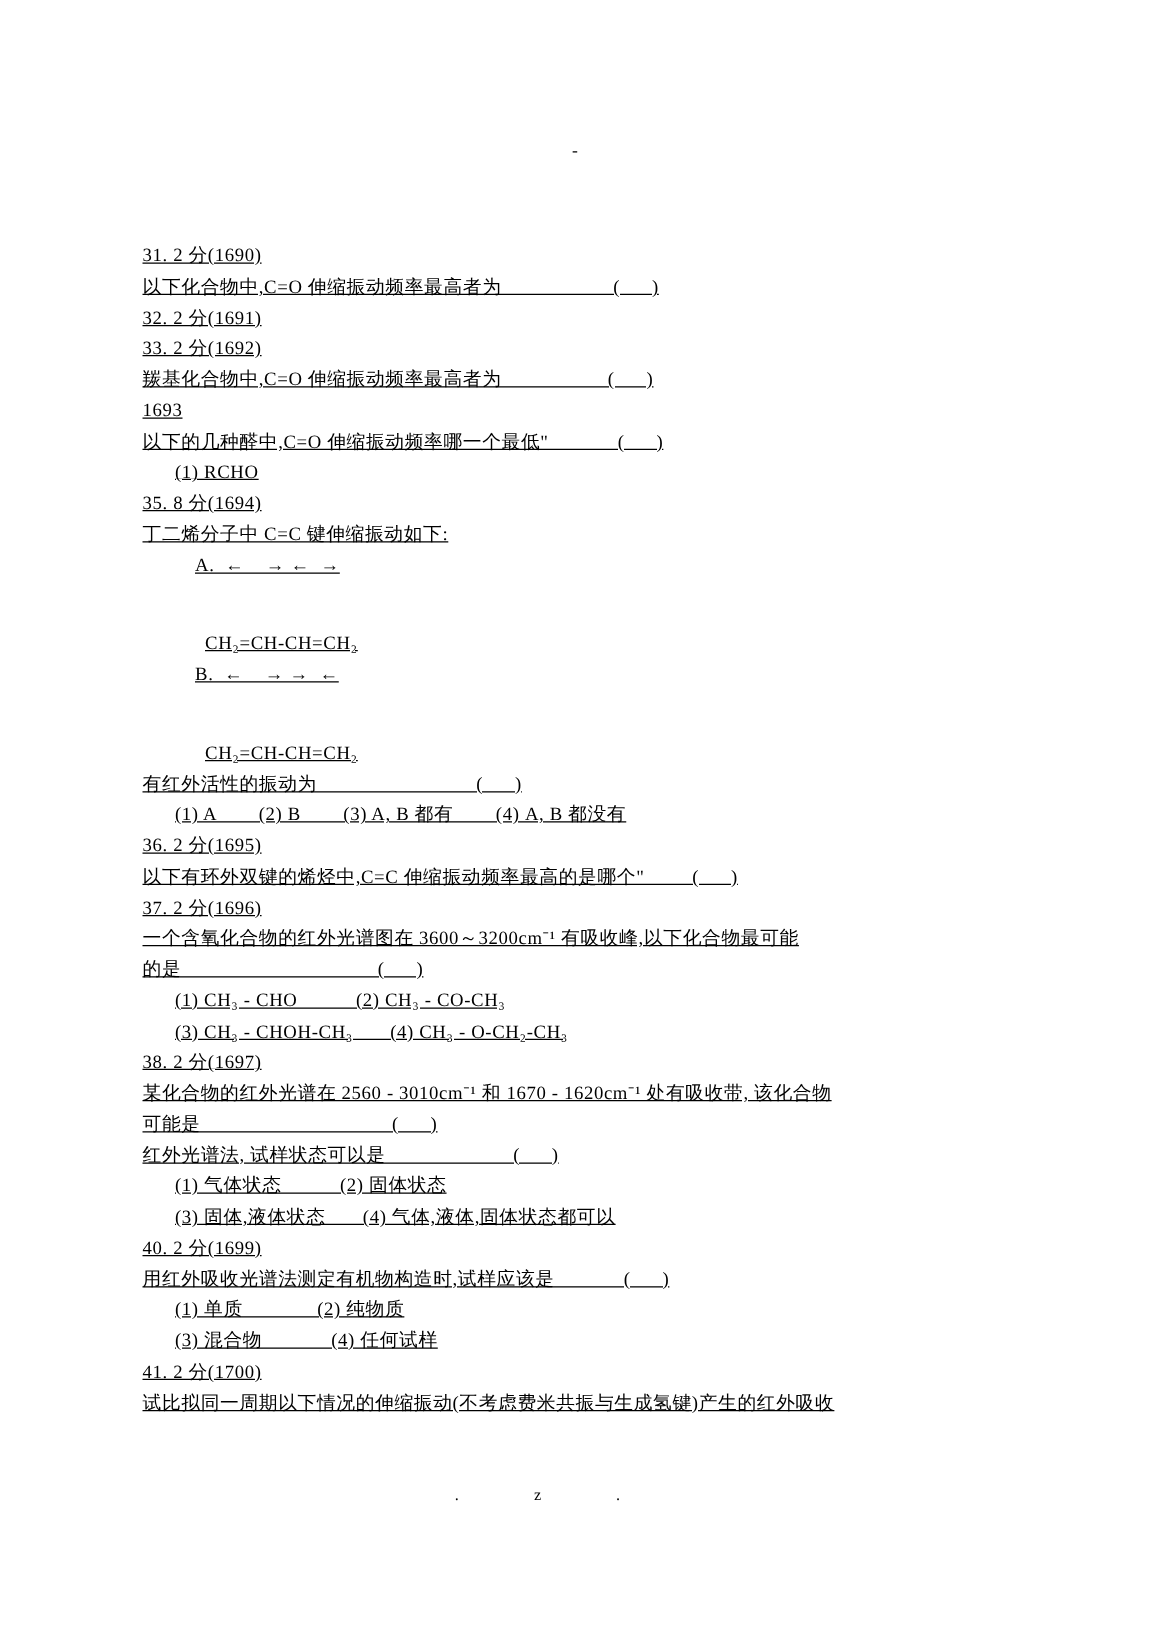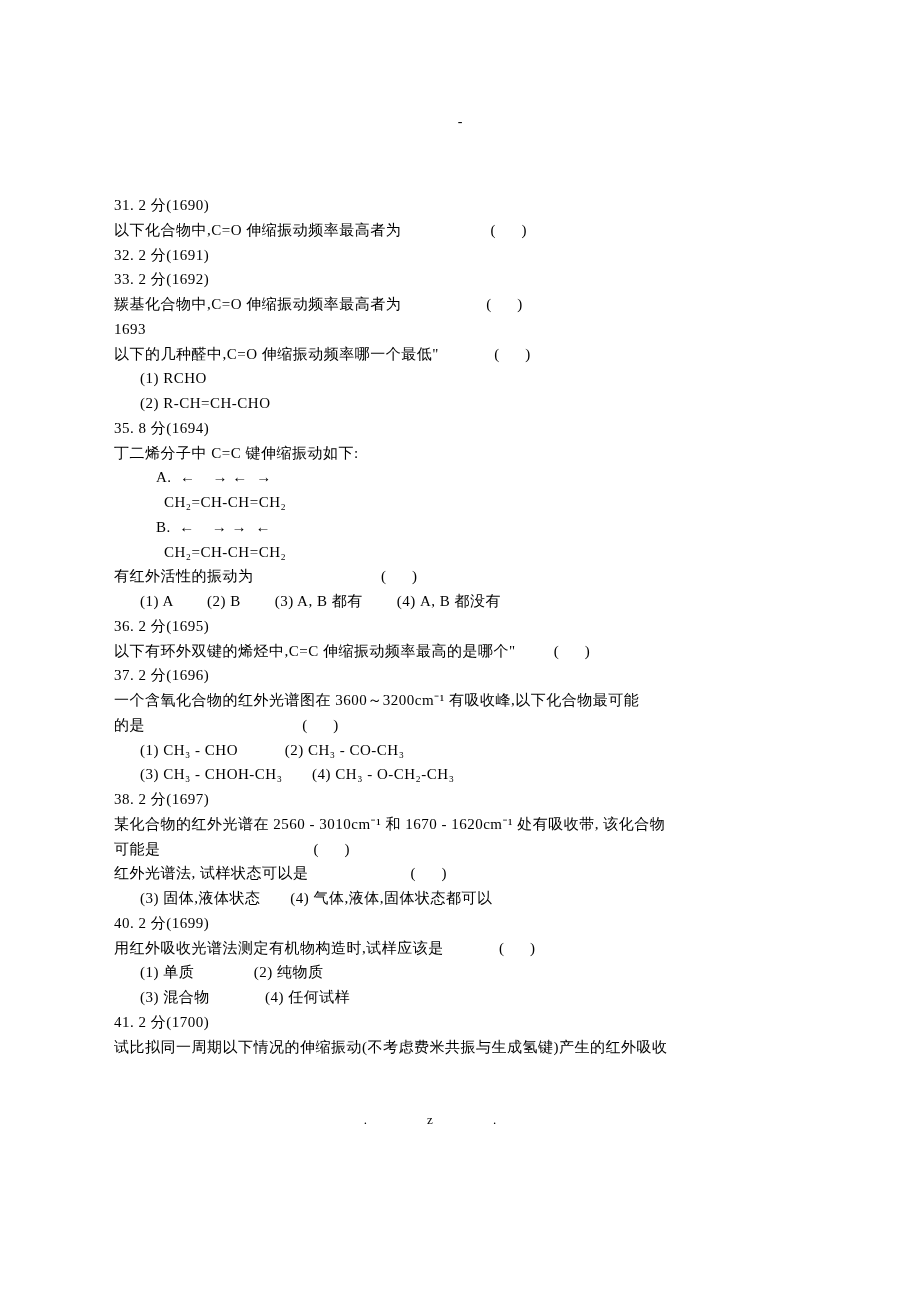--- a/index.html
+++ b/index.html
@@ -17,24 +17,25 @@
   }
   .top-dash {
     text-align: center;
     margin-bottom: 60px;
     font-size: 14px;
   }
   .line {
     letter-spacing: 0.5px;
     white-space: pre-wrap;
     font-family: "SimSun", "宋体", serif;
+    text-decoration: underline;
   }
   .indent1 { padding-left: 26px; }
   .indent2 { padding-left: 42px; }
-  .indent3 { padding-left: 50px; }
+  .indent3 { padding-left: 50px; margin-top: 38px; }
   .footer {
     margin-top: 50px;
     text-align: center;
     font-size: 13px;
     letter-spacing: 60px;
   }
 </style>
 </head>
 <body>
 
@@ -45,21 +46,20 @@
   <div class="line">以下化合物中,C=O 伸缩振动频率最高者为                     (      )</div>
 
   <div class="line">32. 2 分(1691)</div>
 
   <div class="line">33. 2 分(1692)</div>
   <div class="line">羰基化合物中,C=O 伸缩振动频率最高者为                    (      )</div>
 
   <div class="line">1693</div>
   <div class="line">以下的几种醛中,C=O 伸缩振动频率哪一个最低"             (      )</div>
   <div class="line indent1">(1) RCHO</div>
-  <div class="line indent1">(2) R-CH=CH-CHO</div>
 
   <div class="line">35. 8 分(1694)</div>
   <div class="line">丁二烯分子中 C=C 键伸缩振动如下:</div>
   <div class="line indent2">A.  ←    → ←  →</div>
   <div class="line indent3">CH₂=CH-CH=CH₂</div>
   <div class="line indent2">B.  ←    → →  ←</div>
   <div class="line indent3">CH₂=CH-CH=CH₂</div>
   <div class="line">有红外活性的振动为                              (      )</div>
   <div class="line indent1">(1) A        (2) B        (3) A, B 都有        (4) A, B 都没有</div>
 
@@ -70,20 +70,21 @@
   <div class="line">一个含氧化合物的红外光谱图在 3600～3200cm⁻¹ 有吸收峰,以下化合物最可能</div>
   <div class="line">的是                                     (      )</div>
   <div class="line indent1">(1) CH₃ - CHO           (2) CH₃ - CO-CH₃</div>
   <div class="line indent1">(3) CH₃ - CHOH-CH₃       (4) CH₃ - O-CH₂-CH₃</div>
 
   <div class="line">38. 2 分(1697)</div>
   <div class="line">某化合物的红外光谱在 2560 - 3010cm⁻¹ 和 1670 - 1620cm⁻¹ 处有吸收带, 该化合物</div>
   <div class="line">可能是                                    (      )</div>
 
   <div class="line">红外光谱法, 试样状态可以是                        (      )</div>
+  <div class="line indent1">(1) 气体状态           (2) 固体状态</div>
   <div class="line indent1">(3) 固体,液体状态       (4) 气体,液体,固体状态都可以</div>
 
   <div class="line">40. 2 分(1699)</div>
   <div class="line">用红外吸收光谱法测定有机物构造时,试样应该是             (      )</div>
   <div class="line indent1">(1) 单质              (2) 纯物质</div>
   <div class="line indent1">(3) 混合物             (4) 任何试样</div>
 
   <div class="line">41. 2 分(1700)</div>
   <div class="line">试比拟同一周期以下情况的伸缩振动(不考虑费米共振与生成氢键)产生的红外吸收</div>
 

